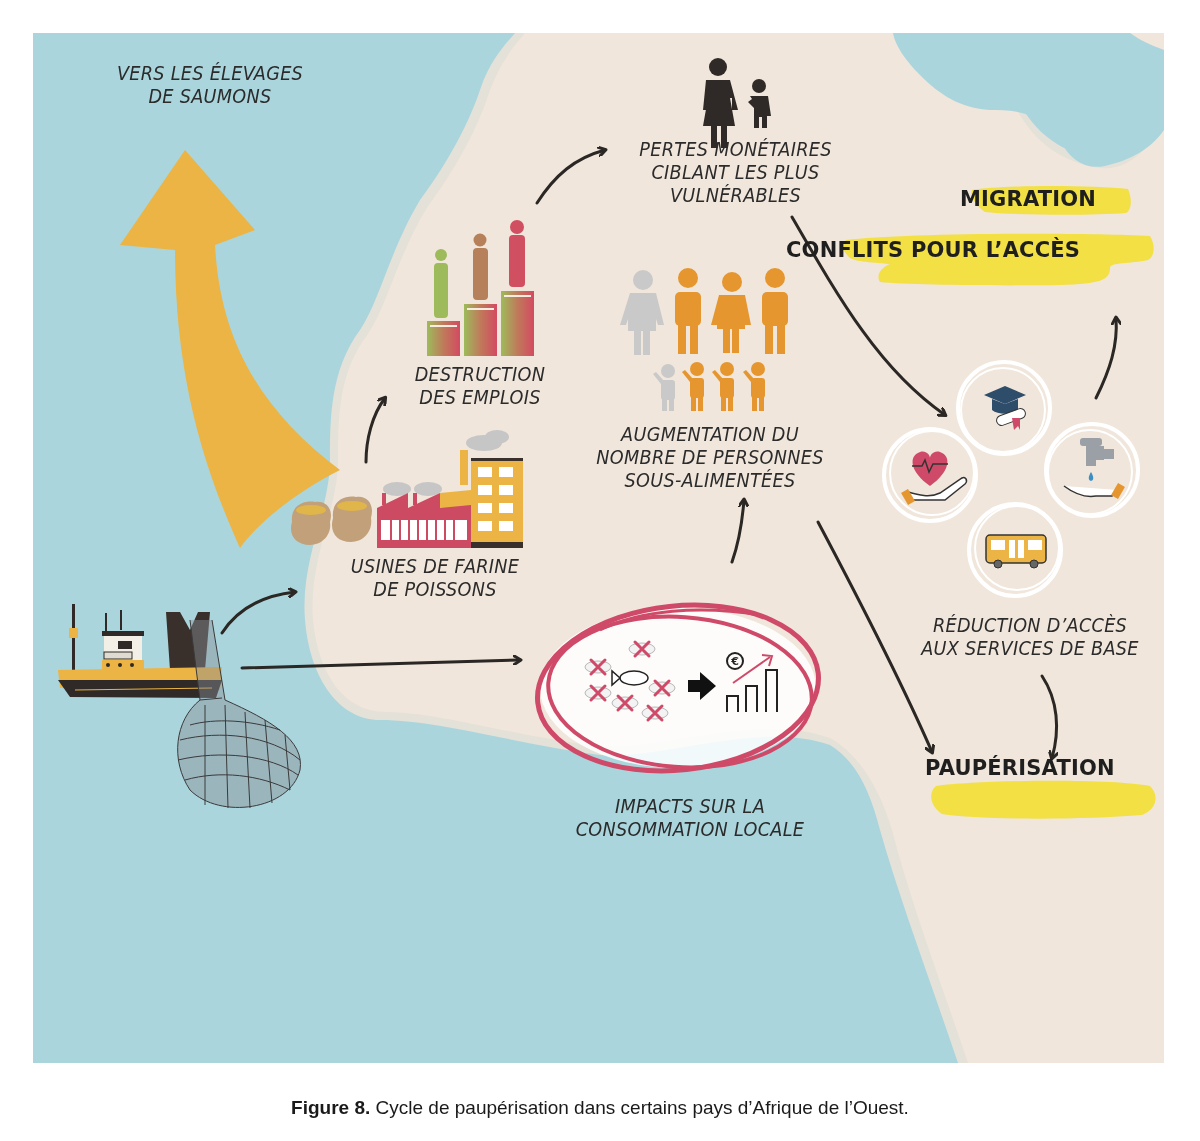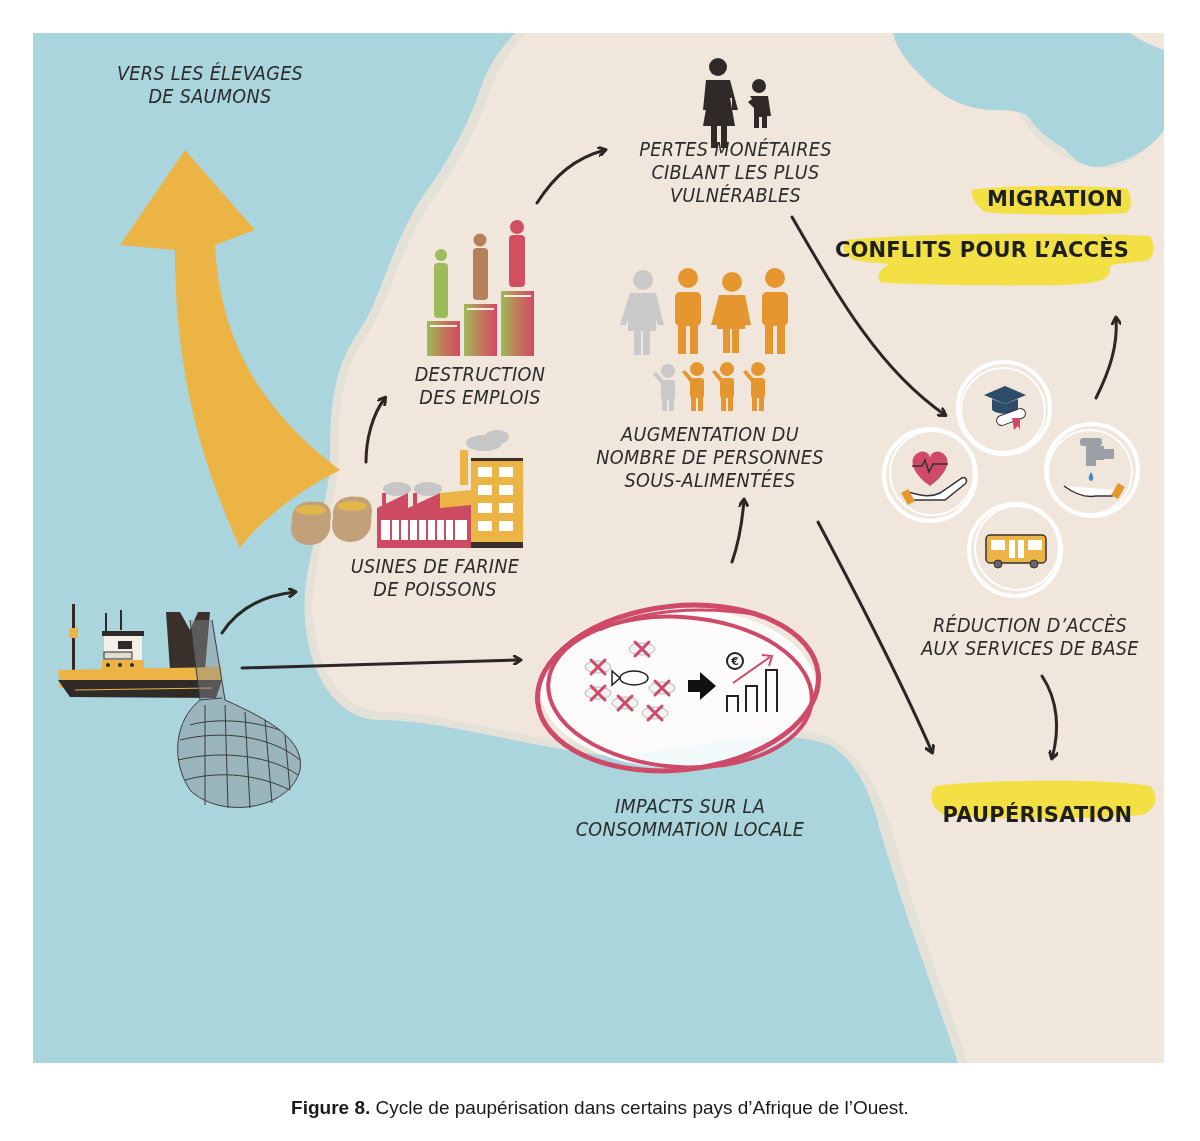--- a/index.html
+++ b/index.html
@@ -1,19 +1,19 @@
 <!DOCTYPE html>
 <html><head>
 <meta charset="utf-8">
 <style>
   html,body{margin:0;padding:0;background:#ffffff;}
   body{width:1200px;height:1141px;position:relative;overflow:hidden;font-family:"Liberation Sans",sans-serif;}
   #stage{position:absolute;left:0;top:0;width:1200px;height:1141px;}
   .lbl{position:absolute;text-align:center;font-style:italic;color:#2b2b2b;font-size:19px;line-height:23px;letter-spacing:0.3px;font-family:"DejaVu Sans",sans-serif;font-weight:normal;transform:scaleX(0.93);transform-origin:center top;}
-  .hl{position:absolute;text-align:center;font-weight:bold;color:#1f1f1f;font-size:21px;line-height:23px;font-family:"DejaVu Sans",sans-serif;letter-spacing:0.2px;}
+  .hl{position:absolute;text-align:left;font-weight:bold;color:#1f1f1f;font-size:21px;line-height:23px;font-family:"DejaVu Sans",sans-serif;letter-spacing:0.2px;}
   .caption{position:absolute;left:0;width:1200px;top:1097px;text-align:center;font-size:19px;color:#1a1a1a;font-family:"Liberation Sans",sans-serif;}
   .caption b{font-weight:bold;}
 </style>
 </head>
 <body>
 
 <div id="stage">
 <svg width="1200" height="1141" viewBox="0 0 1200 1141" xmlns="http://www.w3.org/2000/svg">
   <defs>
     <marker id="ah" markerWidth="10" markerHeight="10" refX="7" refY="5" orient="auto" markerUnits="userSpaceOnUse">
@@ -318,21 +318,21 @@
 <div class="lbl" style="left:545px;top:795px;width:290px;">
   <div>IMPACTS SUR LA</div>
   <div>CONSOMMATION LOCALE</div>
 </div>
 <div class="lbl" style="left:895px;top:614px;width:270px;">
   <div>RÉDUCTION D’ACCÈS</div>
   <div>AUX SERVICES DE BASE</div>
 </div>
 
 <div class="hl" style="left:960px;top:188px;width:190px;">MIGRATION</div>
-<div class="hl" style="left:812px;top:239px;width:340px;">
+<div class="hl" style="left:786px;top:239px;width:340px;">
   <div>CONFLITS POUR L’ACCÈS</div>
 </div>
-<div class="hl" style="left:925px;top:804px;width:225px;">PAUPÉRISATION</div>
+<div class="hl" style="left:925px;top:757px;width:225px;">PAUPÉRISATION</div>
 </div>
 
 <div class="caption">
   <b>Figure 8.</b><span> Cycle de paupérisation dans certains pays d’Afrique de l’Ouest.</span>
 </div>
 
 </body></html>

